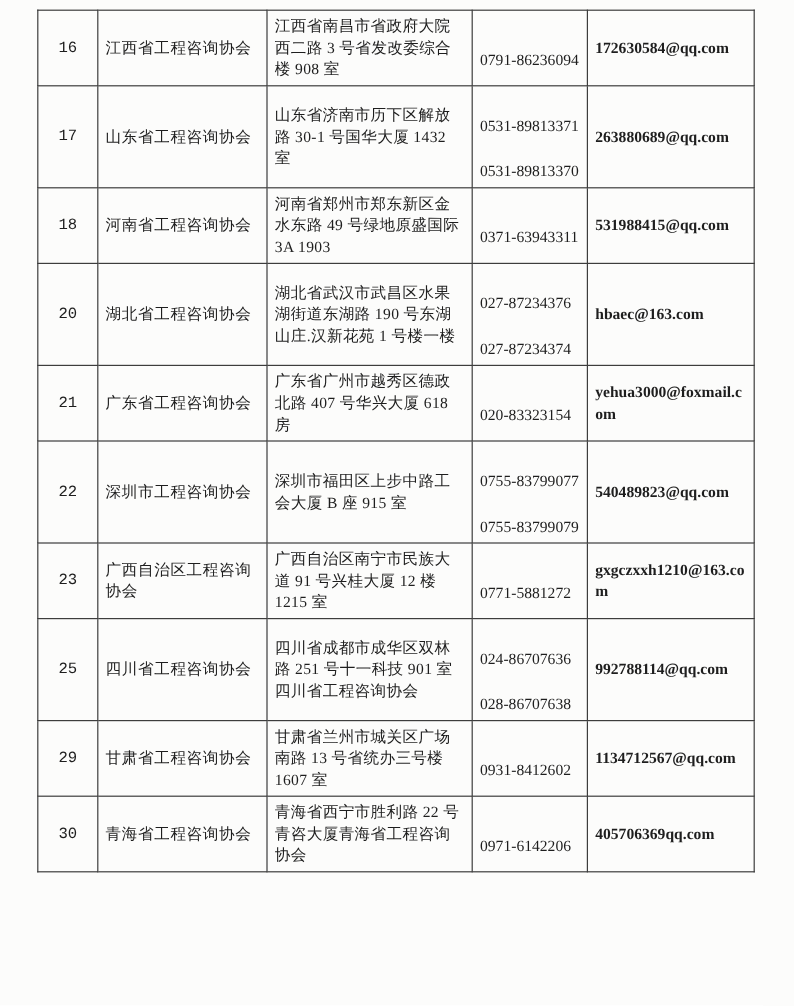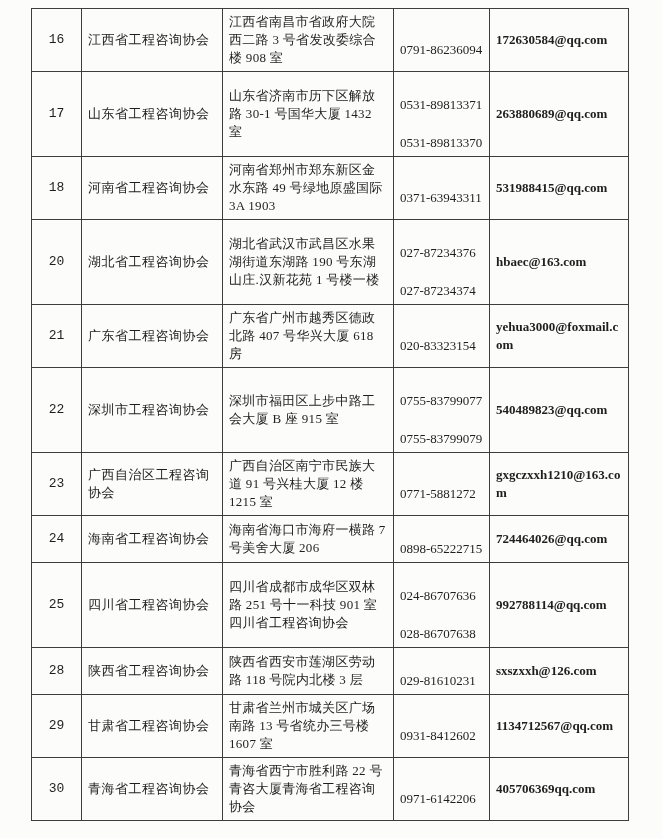--- a/index.html
+++ b/index.html
@@ -106,46 +106,28 @@
         <tr>
           <td class="c-no">23</td>
           <td class="c-name">广西自治区工程咨询协会</td>
           <td class="c-addr">广西自治区南宁市民族大道 91 号兴桂大厦 12 楼 1215 室</td>
           <td class="c-phone">
             <div class="phone-line">0771-5881272</div>
           </td>
           <td class="c-email">gxgczxxh1210@163.com</td>
         </tr>
         <tr>
-          <td class="c-no">24</td>
-          <td class="c-name">海南省工程咨询协会</td>
-          <td class="c-addr">海南省海口市海府一横路 7 号美舍大厦 206</td>
-          <td class="c-phone">
-            <div class="phone-line">0898-65222715</div>
-          </td>
-          <td class="c-email">724464026@qq.com</td>
-        </tr>
-        <tr>
           <td class="c-no">25</td>
           <td class="c-name">四川省工程咨询协会</td>
           <td class="c-addr">四川省成都市成华区双林路 251 号十一科技 901 室四川省工程咨询协会</td>
           <td class="c-phone">
             <div class="phone-line">024-86707636</div>
             <div class="phone-line">028-86707638</div>
           </td>
           <td class="c-email">992788114@qq.com</td>
-        </tr>
-        <tr>
-          <td class="c-no">28</td>
-          <td class="c-name">陕西省工程咨询协会</td>
-          <td class="c-addr">陕西省西安市莲湖区劳动路 118 号院内北楼 3 层</td>
-          <td class="c-phone">
-            <div class="phone-line">029-81610231</div>
-          </td>
-          <td class="c-email">sxszxxh@126.com</td>
         </tr>
         <tr>
           <td class="c-no">29</td>
           <td class="c-name">甘肃省工程咨询协会</td>
           <td class="c-addr">甘肃省兰州市城关区广场南路 13 号省统办三号楼 1607 室</td>
           <td class="c-phone">
             <div class="phone-line">0931-8412602</div>
           </td>
           <td class="c-email">1134712567@qq.com</td>
         </tr>

